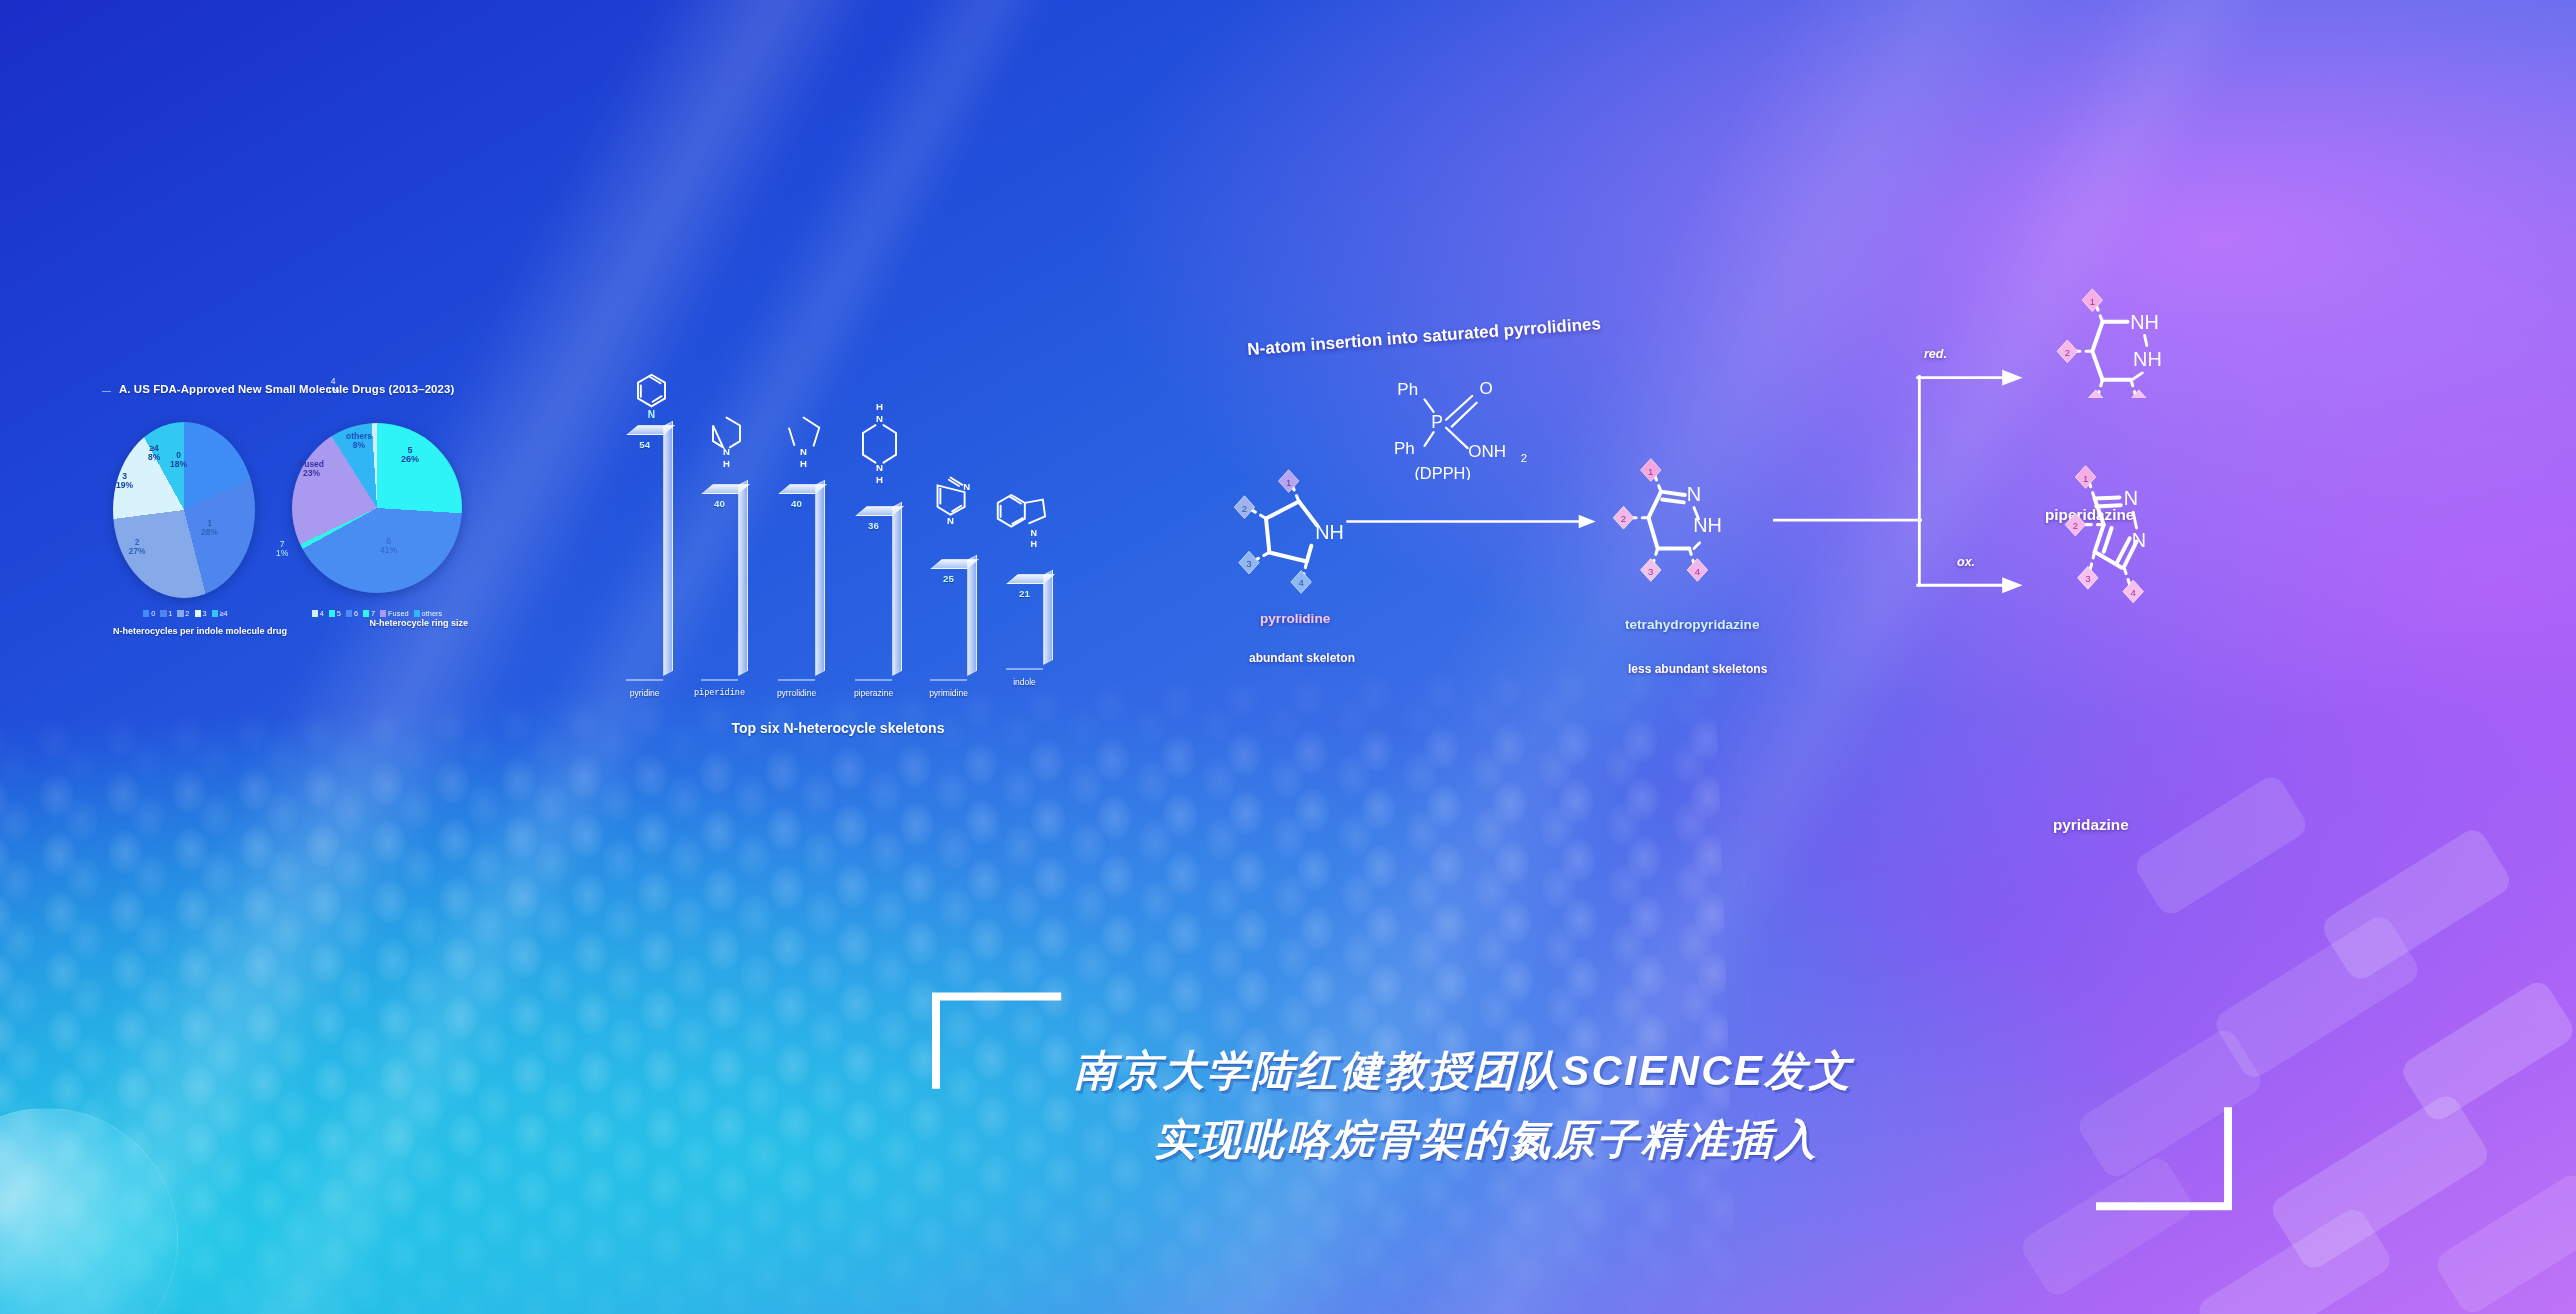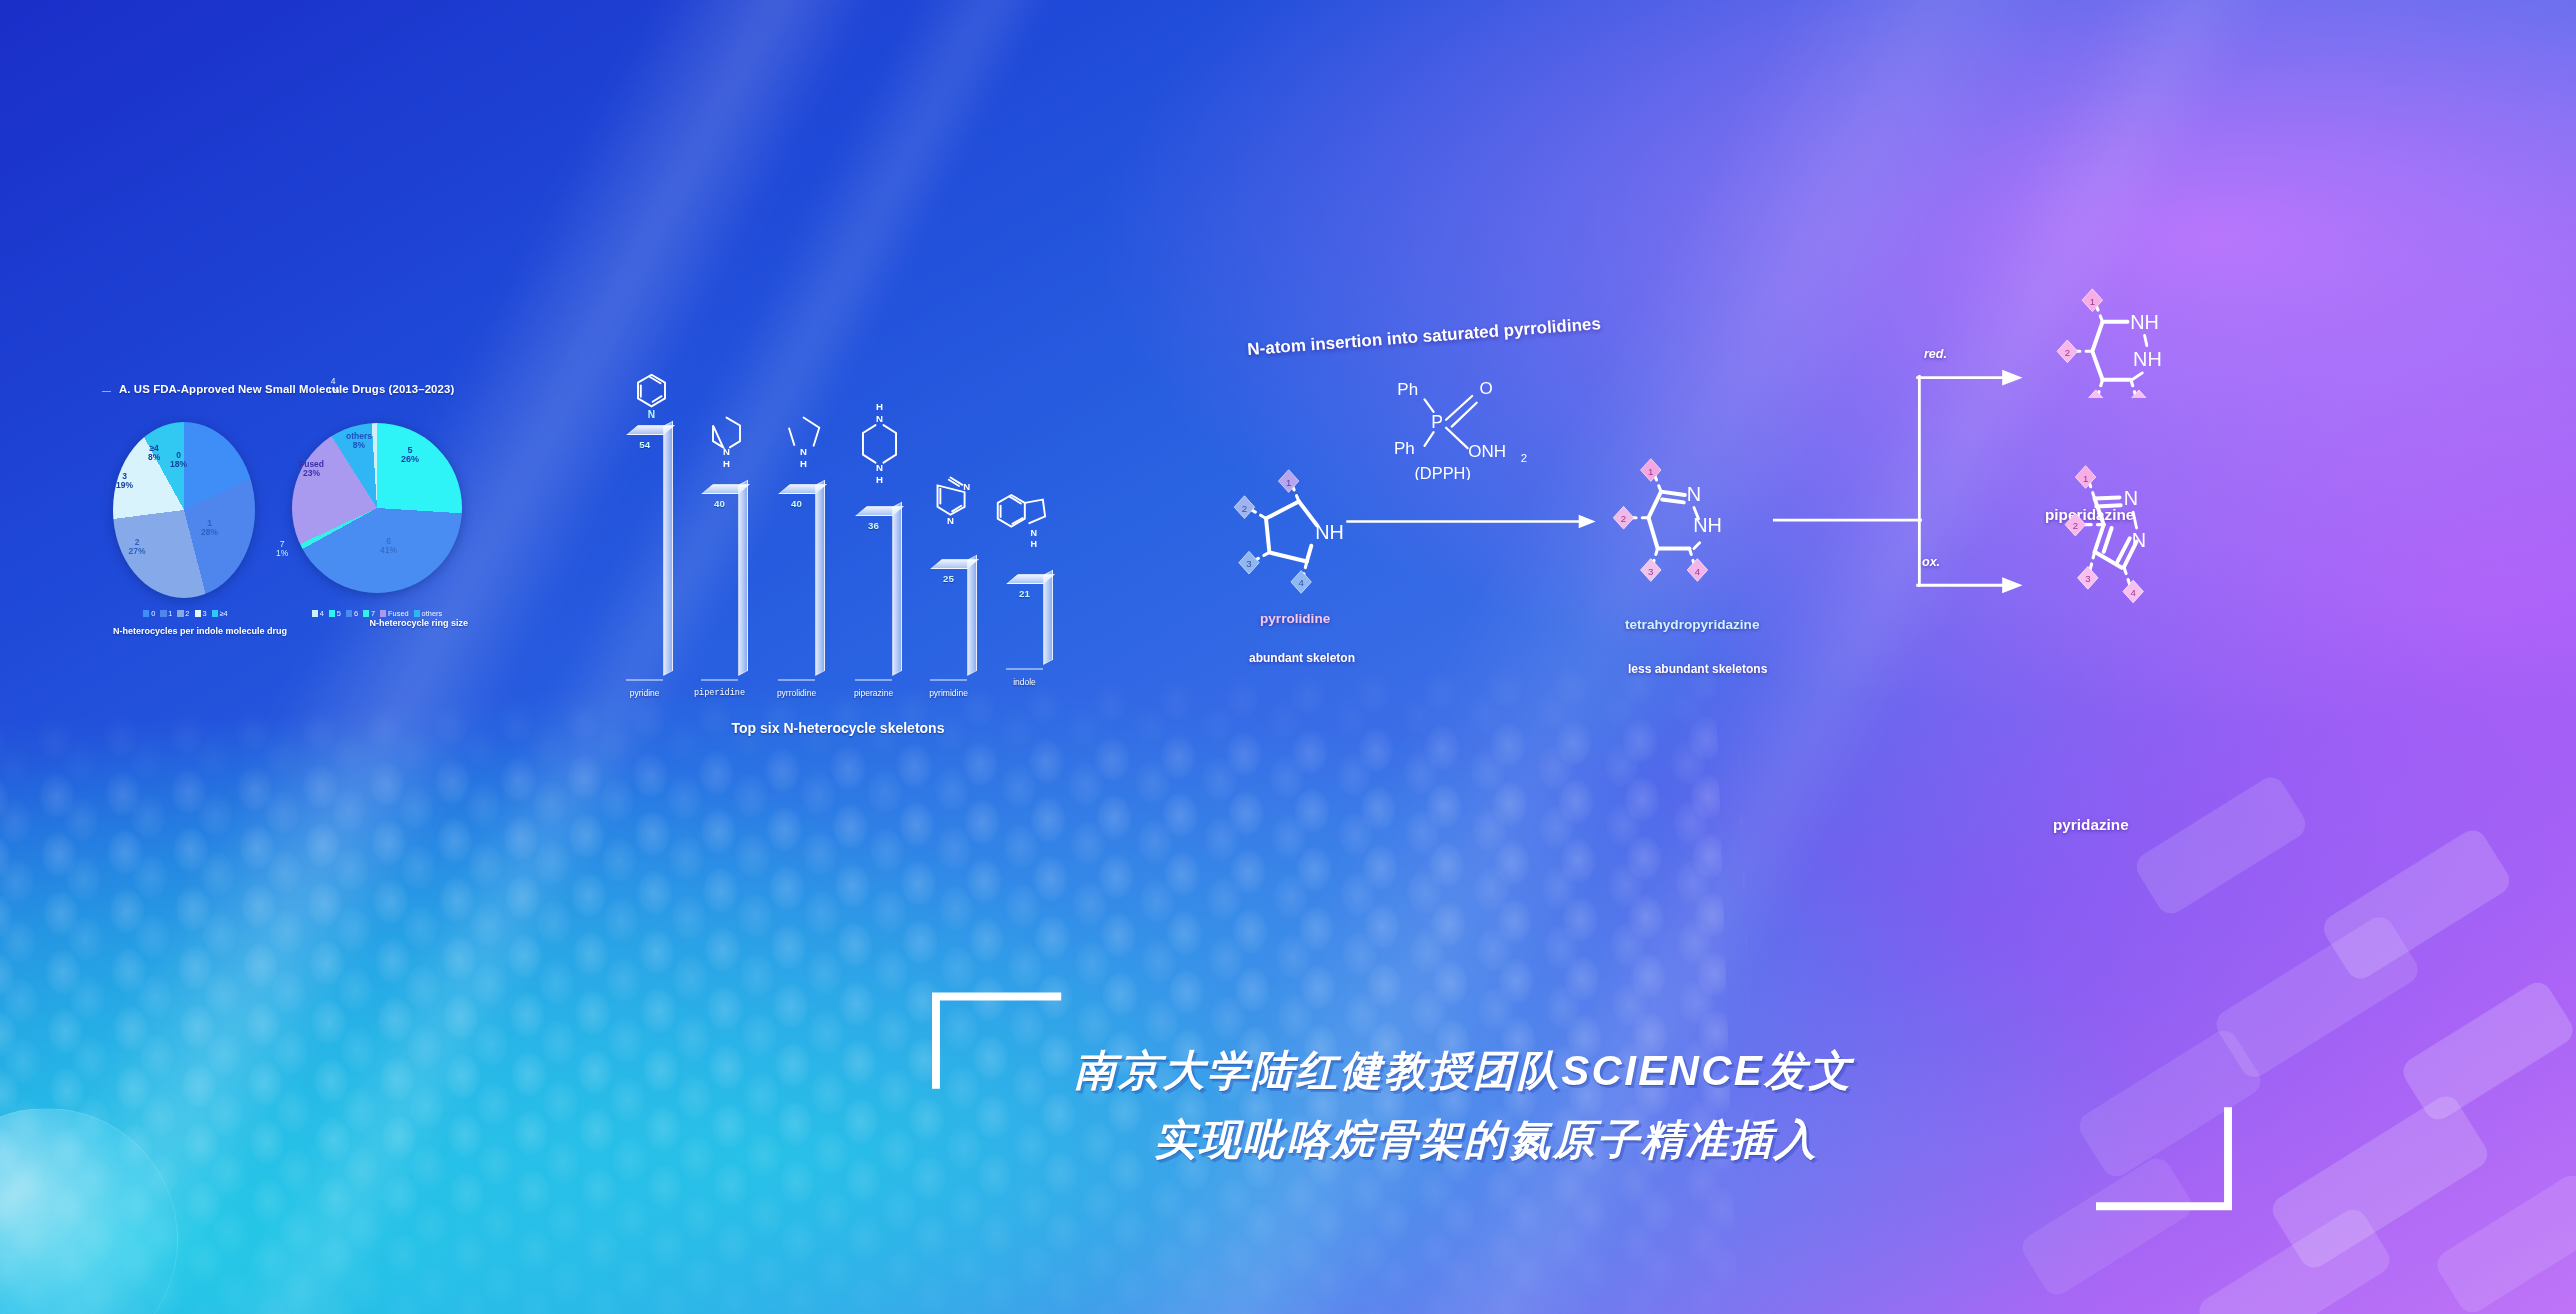--- a/index.html
+++ b/index.html
@@ -424,21 +424,21 @@
         <line x1="0" y1="305" x2="260" y2="305"></line>
         <line x1="258" y1="305" x2="258" y2="52"></line>
         <line x1="258" y1="305" x2="258" y2="420"></line>
         <line x1="255" y1="54" x2="410" y2="54"></line>
         <polygon points="404,40 440,54 404,68" stroke="none"></polygon>
         <line x1="255" y1="420" x2="410" y2="420"></line>
         <polygon points="404,406 440,420 404,434" stroke="none"></polygon>
       </g>
     </svg>
     <div class="cond" style="left:725px;top:108px;">red.</div>
-    <div class="cond" style="left:723px;top:316px;text-align:right;">ox.</div>
+    <div class="cond" style="left:758px;top:316px;text-align:right;">ox.</div>
 
     <svg style="position:absolute;left:832px;top:-40px;" width="159" height="199" viewBox="0 0 280 350">
       <g stroke="#ffffff" stroke-width="7" fill="none" stroke-linecap="round">
         <path d="M126 318 L108 268 L126 216"></path>
         <path d="M126 216 L170 216"></path>
         <path d="M126 318 L176 318"></path>
       </g>
       <text x="200" y="228" font-size="35" fill="#fff" text-anchor="middle" font-family="Liberation Sans, sans-serif">NH</text>
       <text x="205" y="294" font-size="35" fill="#fff" text-anchor="middle" font-family="Liberation Sans, sans-serif">NH</text>
       <g stroke="#ffffff" stroke-width="5" fill="none" stroke-linecap="round">

